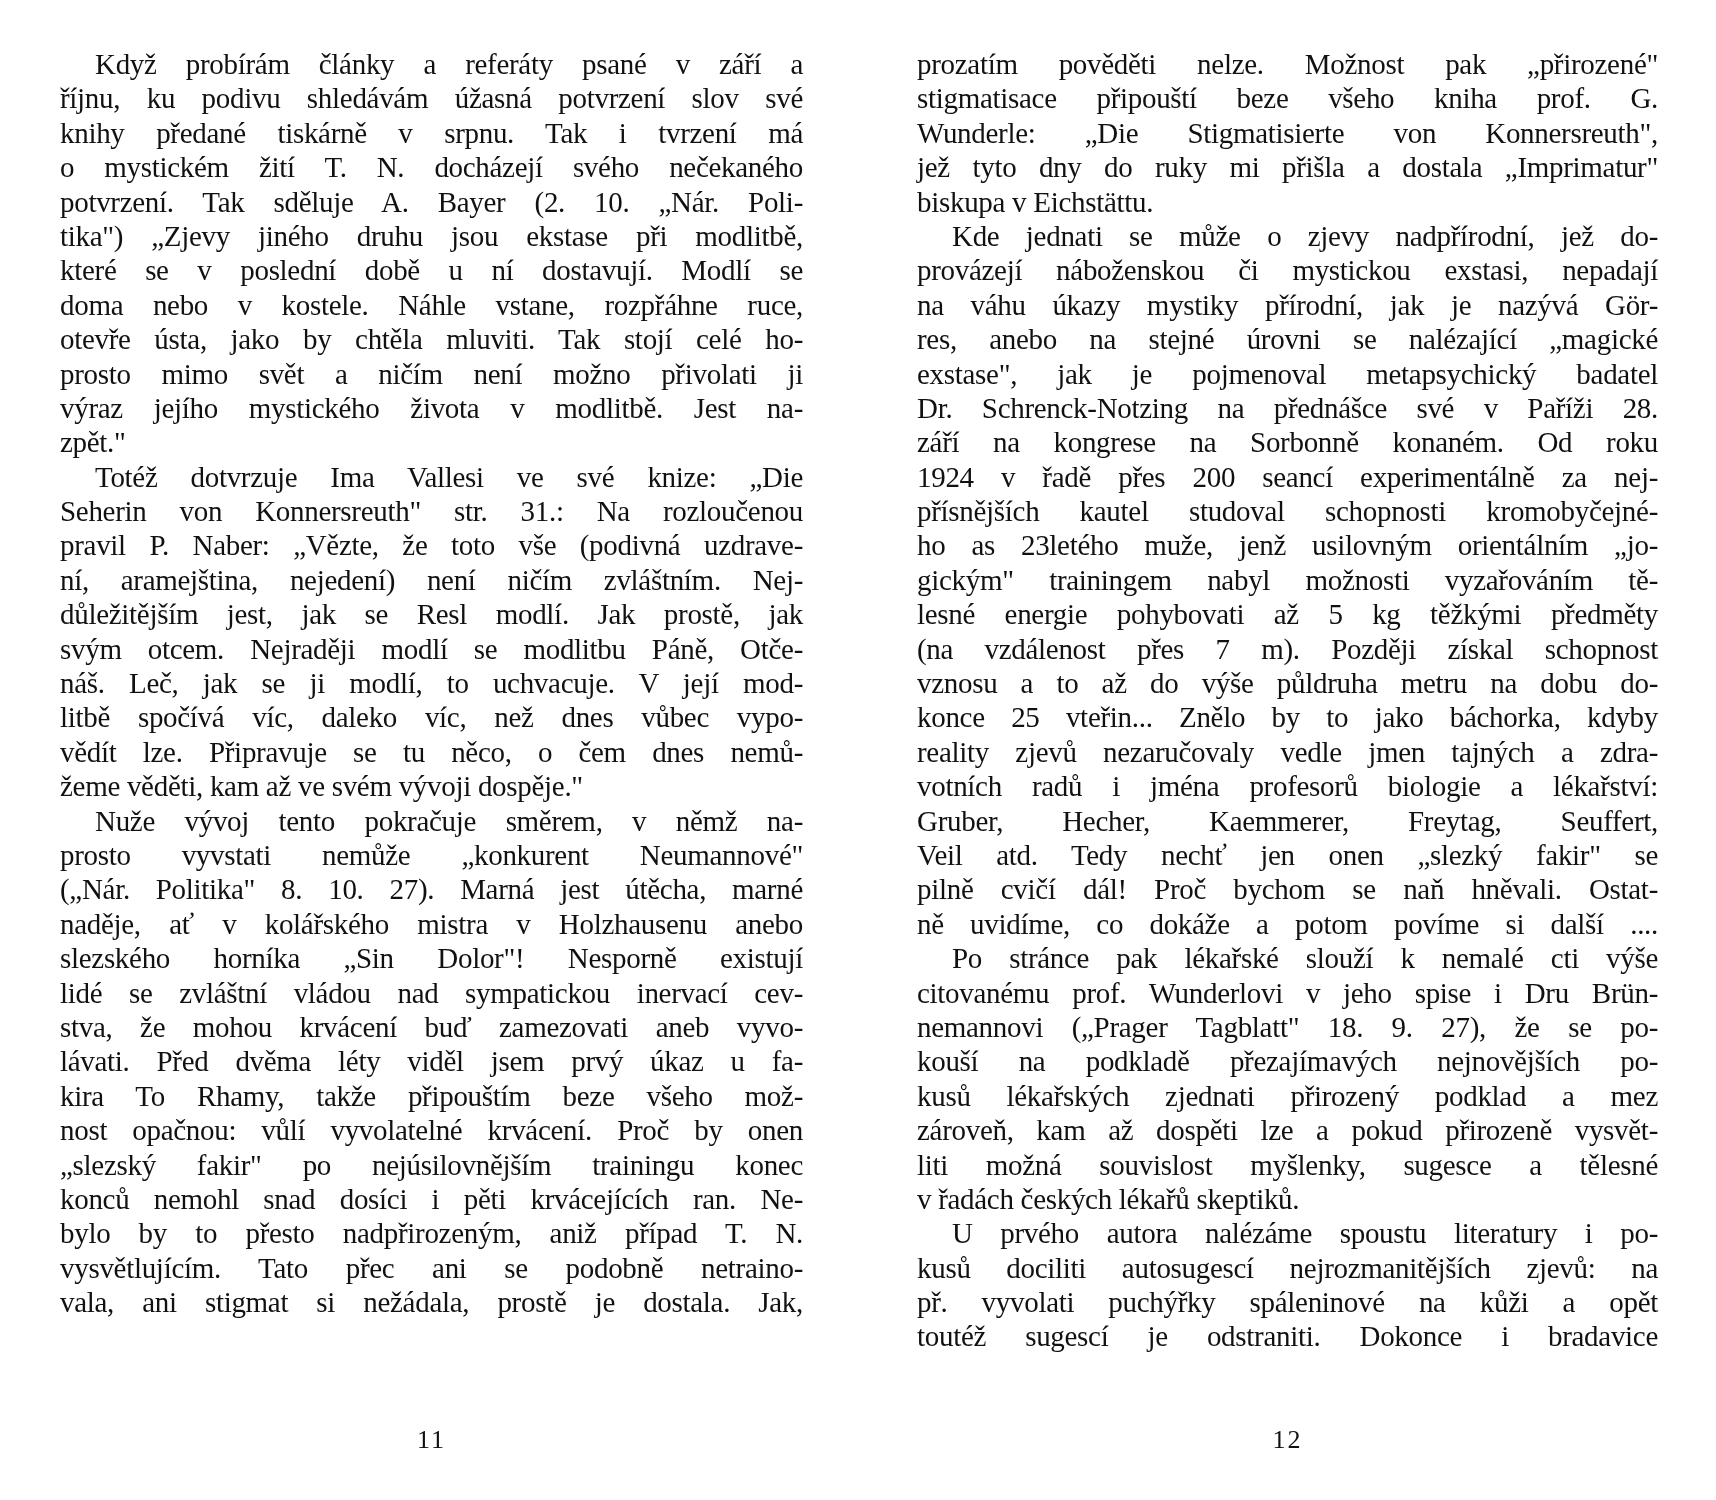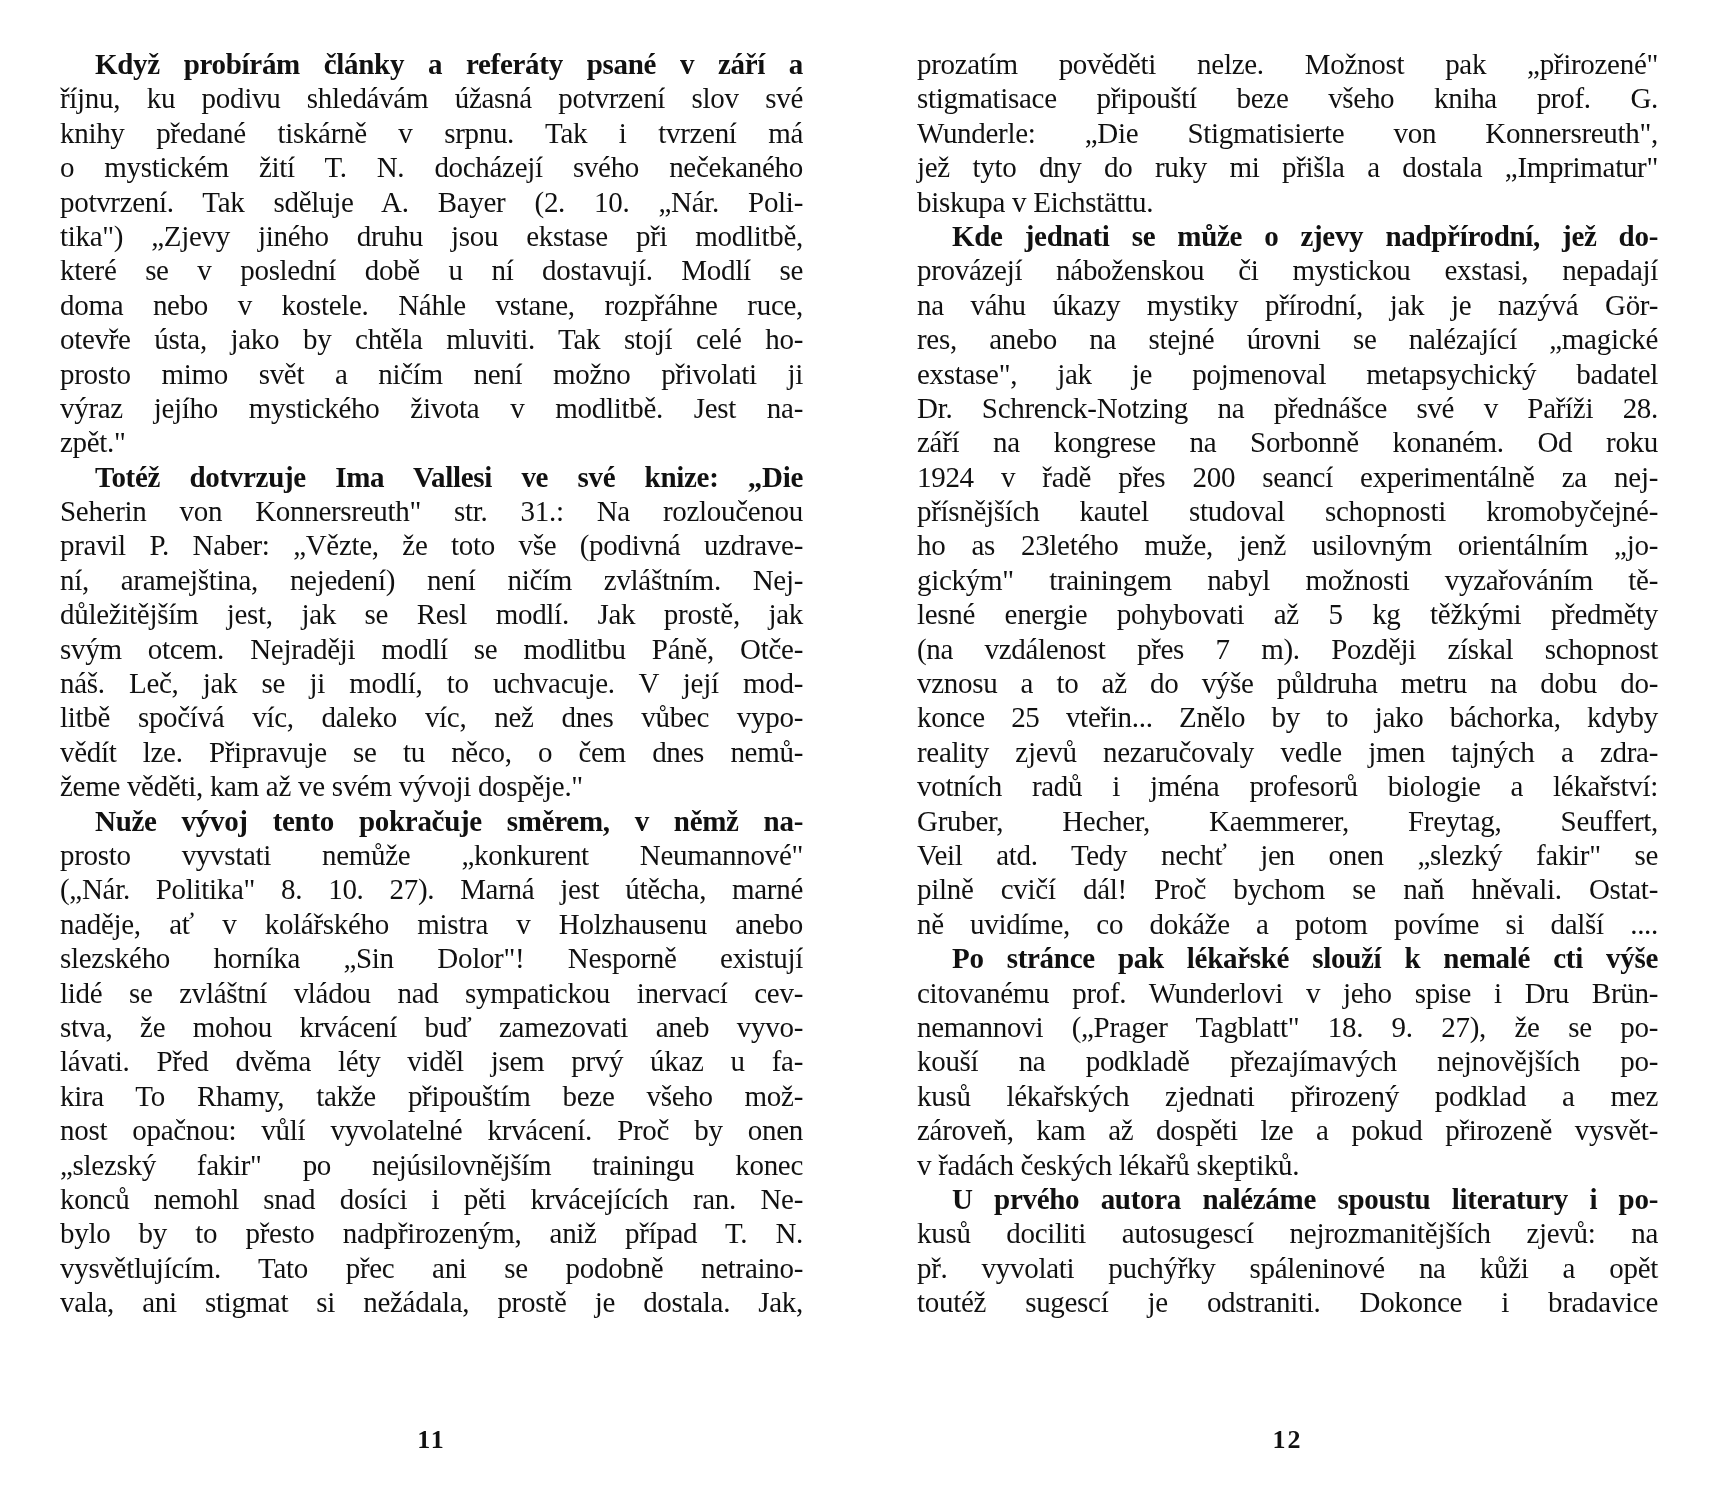--- a/index.html
+++ b/index.html
@@ -17,26 +17,25 @@
     font-size: 29px;
     line-height: 34.4px;
     height: 34.4px;
     white-space: nowrap;
     text-align: justify;
     text-align-last: justify;
     letter-spacing: -0.3px;
     overflow: visible;
   }
   .line.last { text-align-last: left; }
-  .line.indent { padding-left: 35px; font-weight: bold; }
+  .line.indent { padding-left: 35px; }
   .page-number {
     position: absolute; top: 1425px; left: 0; width: 100%;
     text-align: center; font-size: 26px; line-height: 30px;
     letter-spacing: 2px;
-    font-weight: bold;
   }
 </style>
 </head>
 <body>
 
 <div class="page" id="page-left">
   <div class="column" id="col-left">
       <span class="line indent">Když probírám články a referáty psané v září a</span>
       <span class="line">říjnu, ku podivu shledávám úžasná potvrzení slov své</span>
       <span class="line">knihy předané tiskárně v srpnu. Tak i tvrzení má</span>
@@ -105,20 +104,21 @@
       <span class="line">Gruber, Hecher, Kaemmerer, Freytag, Seuffert,</span>
       <span class="line">Veil atd. Tedy nechť jen onen „slezký fakir" se</span>
       <span class="line">pilně cvičí dál! Proč bychom se naň hněvali. Ostat-</span>
       <span class="line">ně uvidíme, co dokáže a potom povíme si další ....</span>
       <span class="line indent">Po stránce pak lékařské slouží k nemalé cti výše</span>
       <span class="line">citovanému prof. Wunderlovi v jeho spise i Dru Brün-</span>
       <span class="line">nemannovi („Prager Tagblatt" 18. 9. 27), že se po-</span>
       <span class="line">kouší na podkladě přezajímavých nejnovějších po-</span>
       <span class="line">kusů lékařských zjednati přirozený podklad a mez</span>
       <span class="line">zároveň, kam až dospěti lze a pokud přirozeně vysvět-</span>
+      <span class="line">liti možná souvislost myšlenky, sugesce a tělesné</span>
       <span class="line last">v řadách českých lékařů skeptiků.</span>
       <span class="line indent">U prvého autora nalézáme spoustu literatury i po-</span>
       <span class="line">kusů dociliti autosugescí nejrozmanitějších zjevů: na</span>
       <span class="line">př. vyvolati puchýřky spáleninové na kůži a opět</span>
       <span class="line">toutéž sugescí je odstraniti. Dokonce i bradavice</span>
     </div>
   <div class="page-number">12</div>
 </div>
 
 </body></html>

